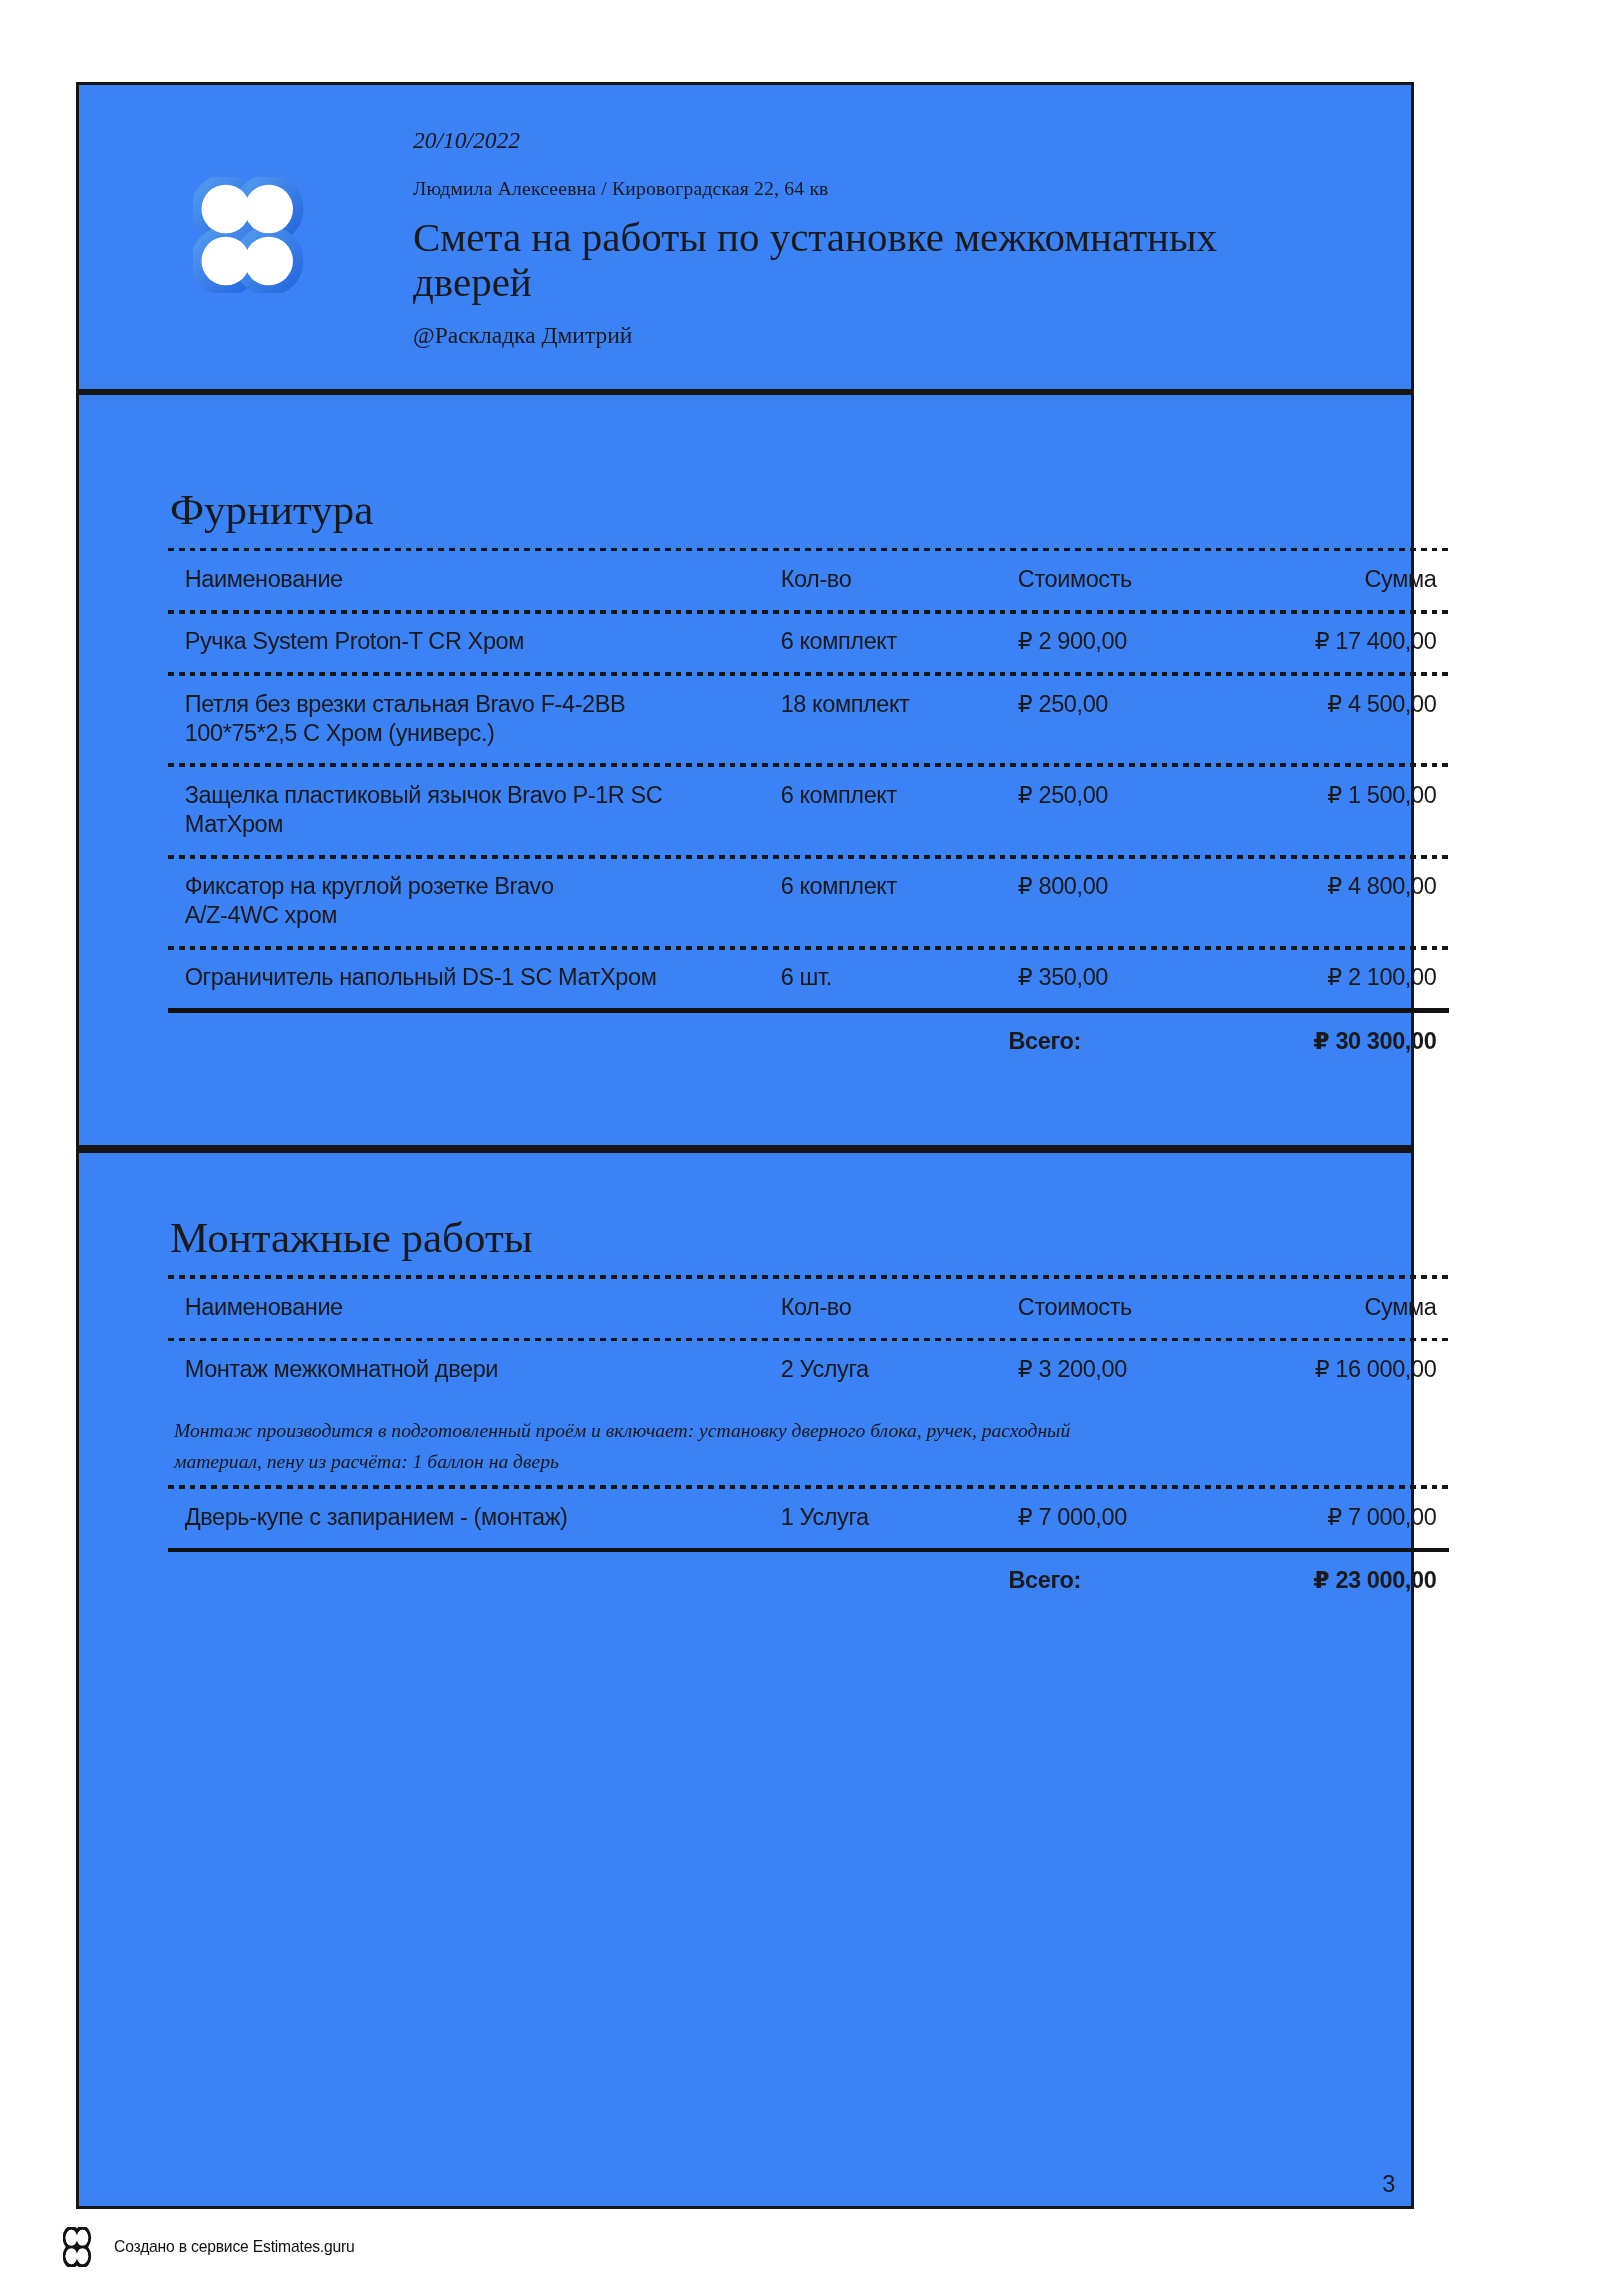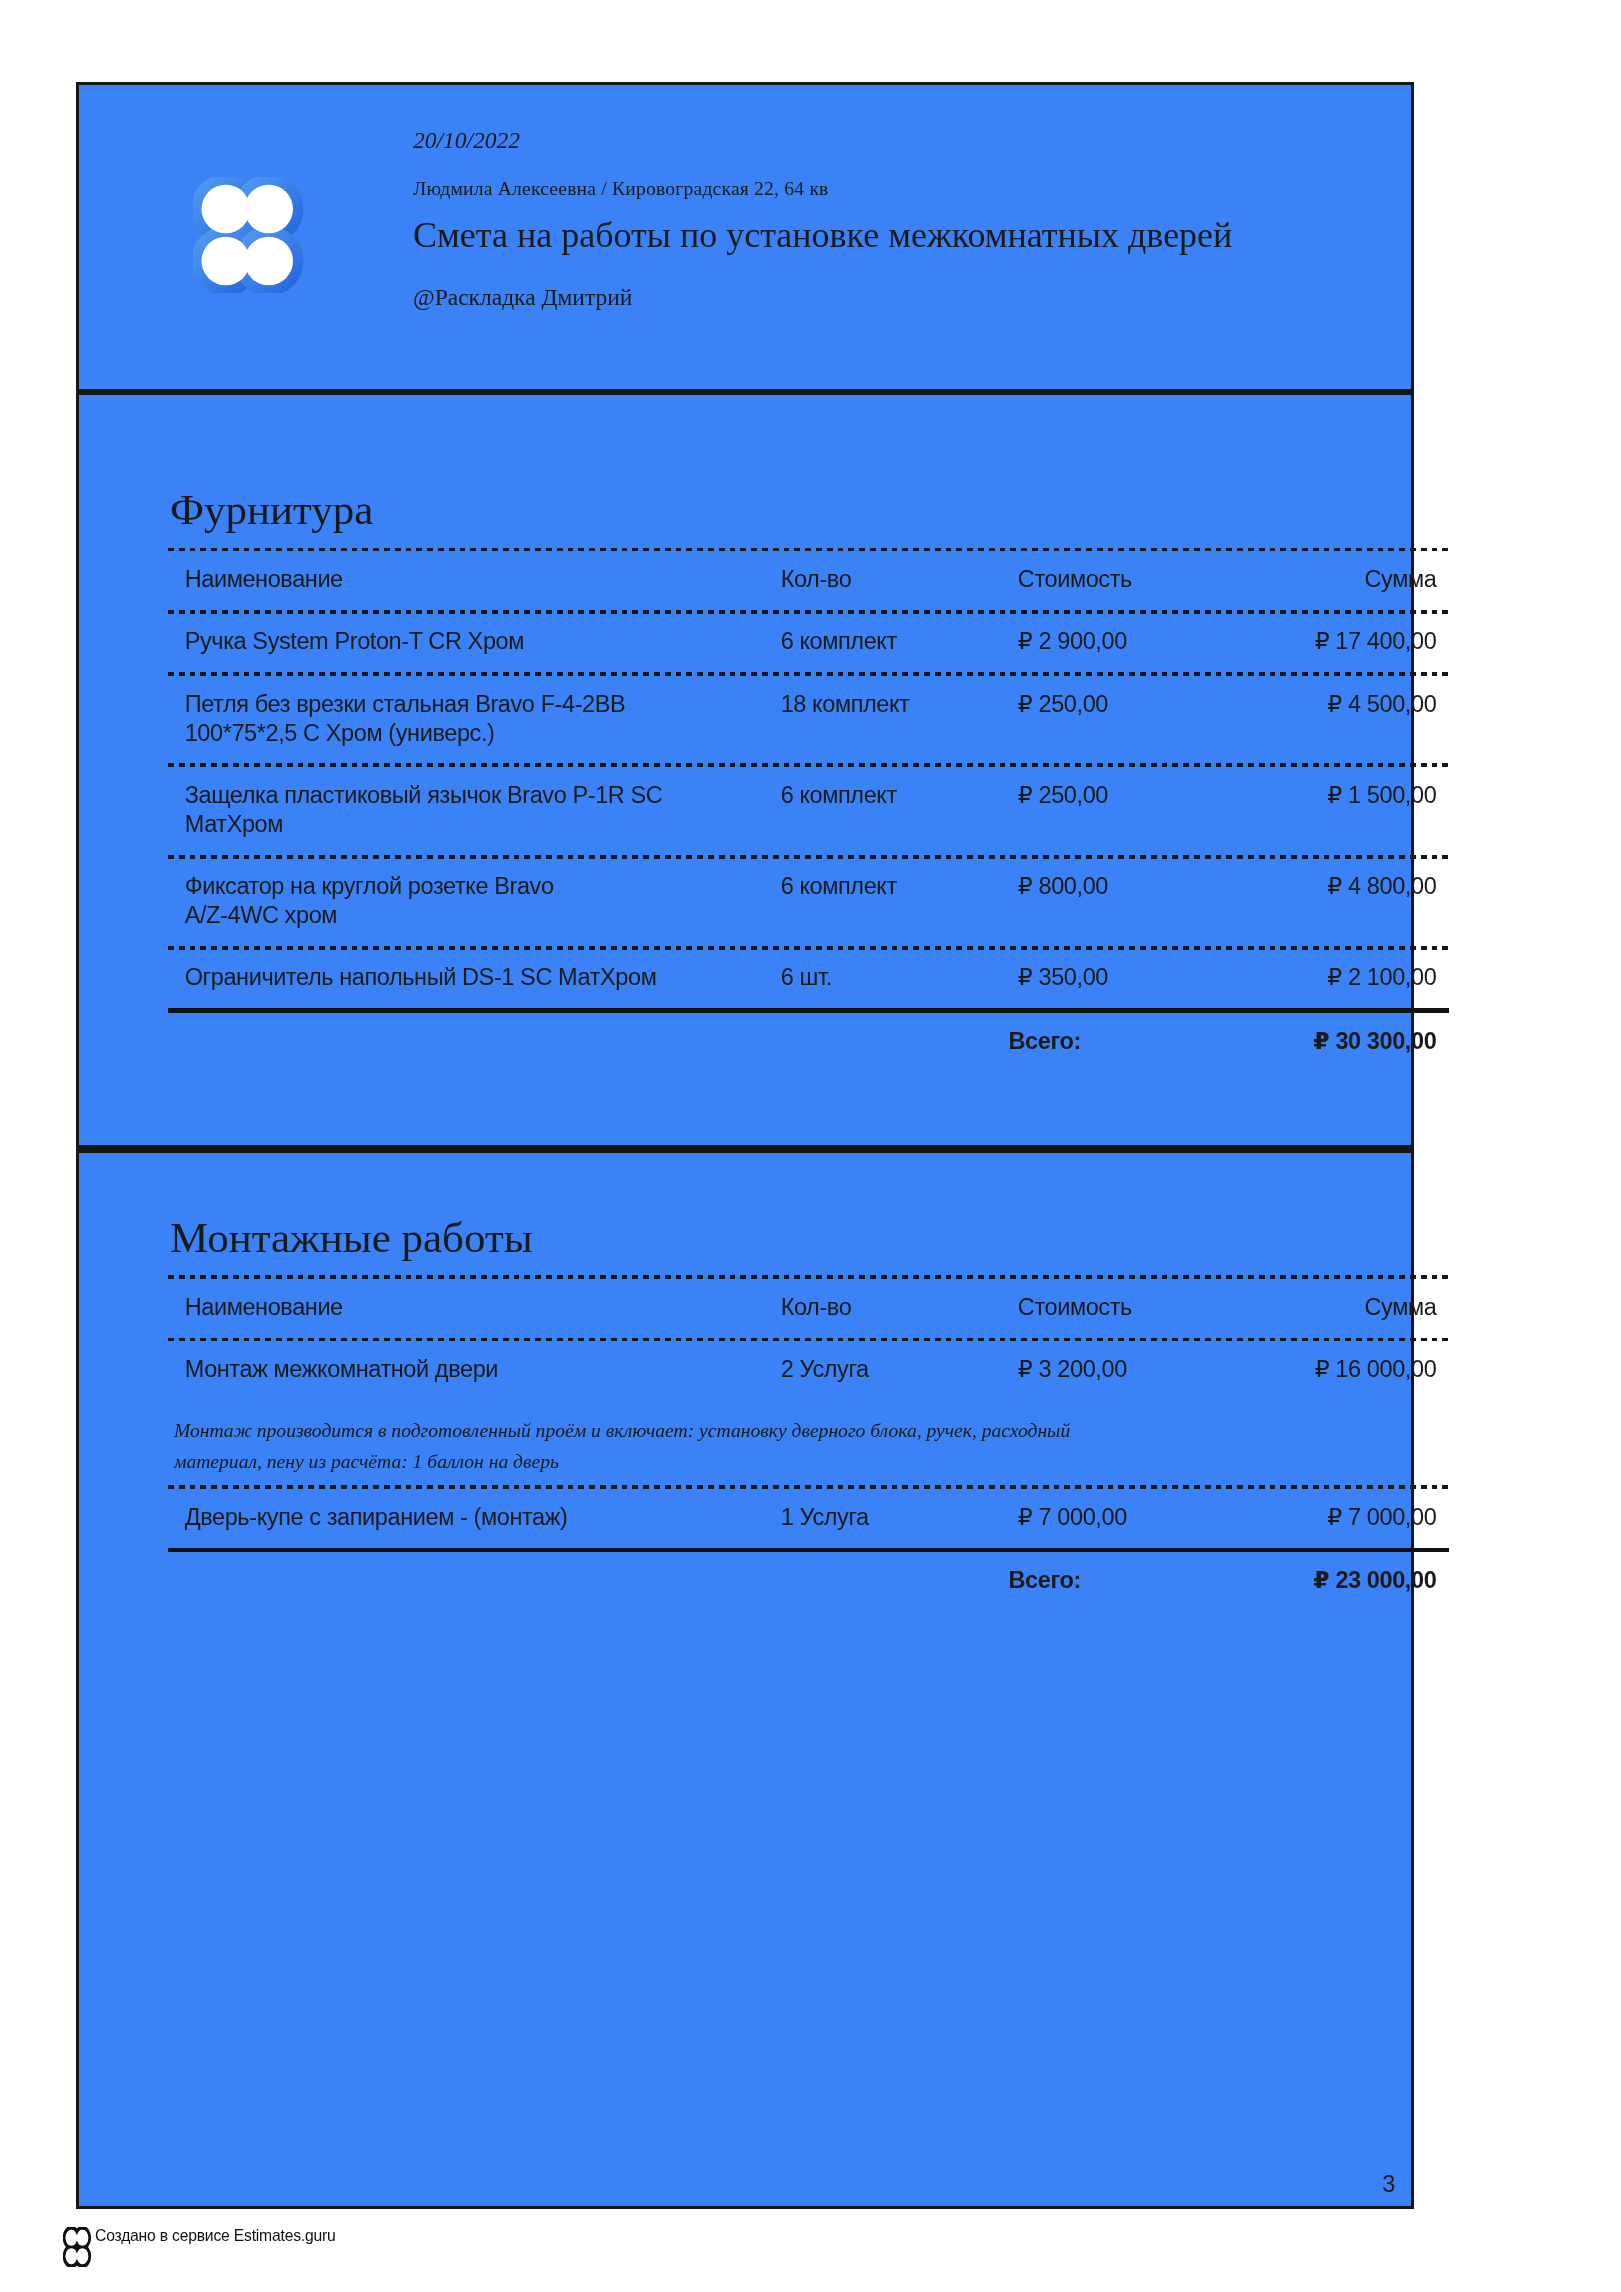--- a/index.html
+++ b/index.html
@@ -21,23 +21,23 @@
     margin-top:41px;
     font-family:"Liberation Serif","DejaVu Serif",serif;
     font-style:italic; font-size:23.5px; line-height:28px;
   }
   .client-line {
     margin-top:21.6px;
     font-family:"Liberation Serif","DejaVu Serif",serif;
     font-size:19.6px; line-height:25.5px; letter-spacing:0.2px;
   }
   .doc-title {
-    margin-top:2px; width:921px;
-    font-family:"Liberation Serif","DejaVu Serif",serif;
-    font-weight:400; font-size:36px; line-height:64px;
+    margin-top:14px; width:921px;
+    font-family:"Liberation Serif","DejaVu Serif",serif;
+    font-weight:400; font-size:41px; line-height:45px;
   }
   .author {
     margin-top:15.7px;
     font-family:"Liberation Serif","DejaVu Serif",serif;
     font-size:23.5px; line-height:29px;
   }
   
   .divider { height:5.9px; background:#161616; }
   .divider.thick { height:7.8px; margin-top:89px; }
   
@@ -69,21 +69,21 @@
     font-style:italic; font-size:19.6px; line-height:31px;
     padding:15.7px 0 7.8px 5.9px; white-space:pre-line;
   }
   
   .page-number {
     position:absolute; right:15.7px; bottom:7.8px;
     font-size:23.5px; line-height:27.4px;
   }
   .footer {
     position:absolute; left:63px; top:2227px;
-    display:flex; align-items:flex-start; gap:3px;
+    display:flex; align-items:center; gap:22px;
   }
   .footer-logo { width:29px; height:40px; }
   .footer-text { font-size:15.7px; letter-spacing:-0.2px; color:#111; }
 </style>
 </head>
 <body>
 
 <div class="sheet">
 
   <div class="header">

